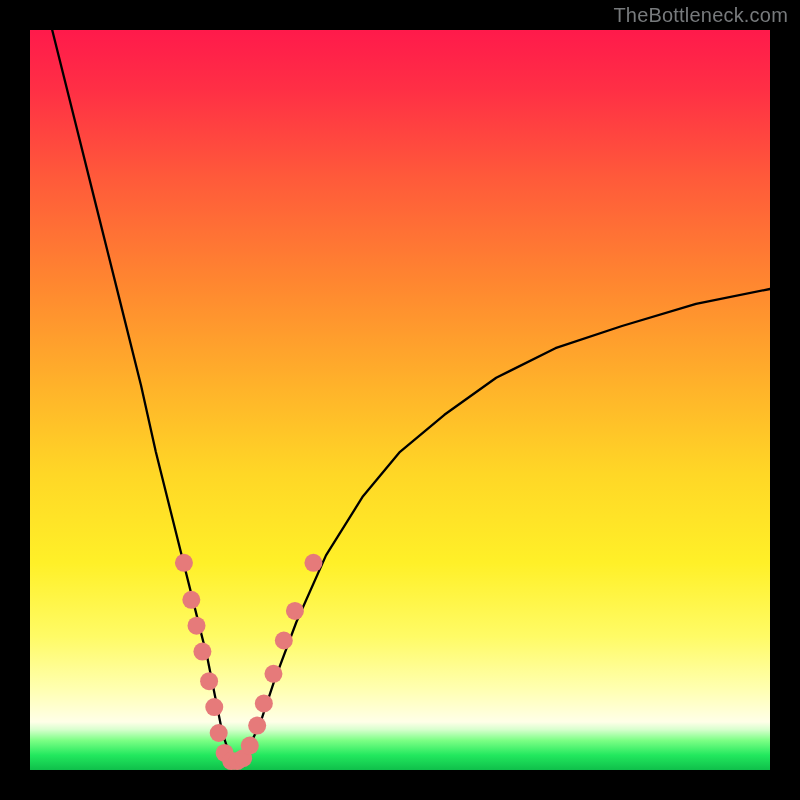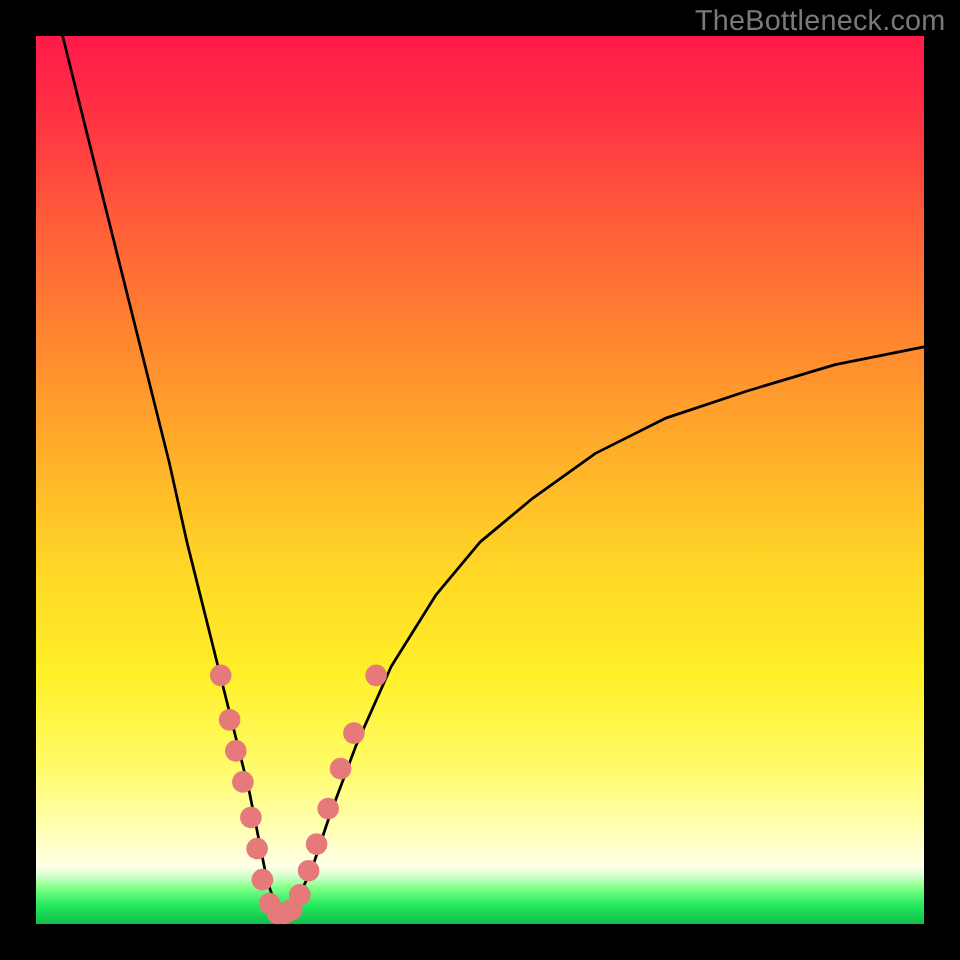--- a/index.html
+++ b/index.html
@@ -42,21 +42,21 @@
       #7cff85 96%,
       #22e85e 98%,
       #0fbf4a 100%
     );
   }
   .watermark {
     position: absolute;
     top: 4px;
     right: 12px;
     color: #777a7c;
-    font-size: 24px;
+    font-size: 20px;
     font-weight: 500;
     letter-spacing: 0.2px;
     font-family: Arial, Helvetica, sans-serif;
   }
   svg.curve {
     position: absolute;
     left: 0;
     top: 0;
     width: 740px;
     height: 740px;

